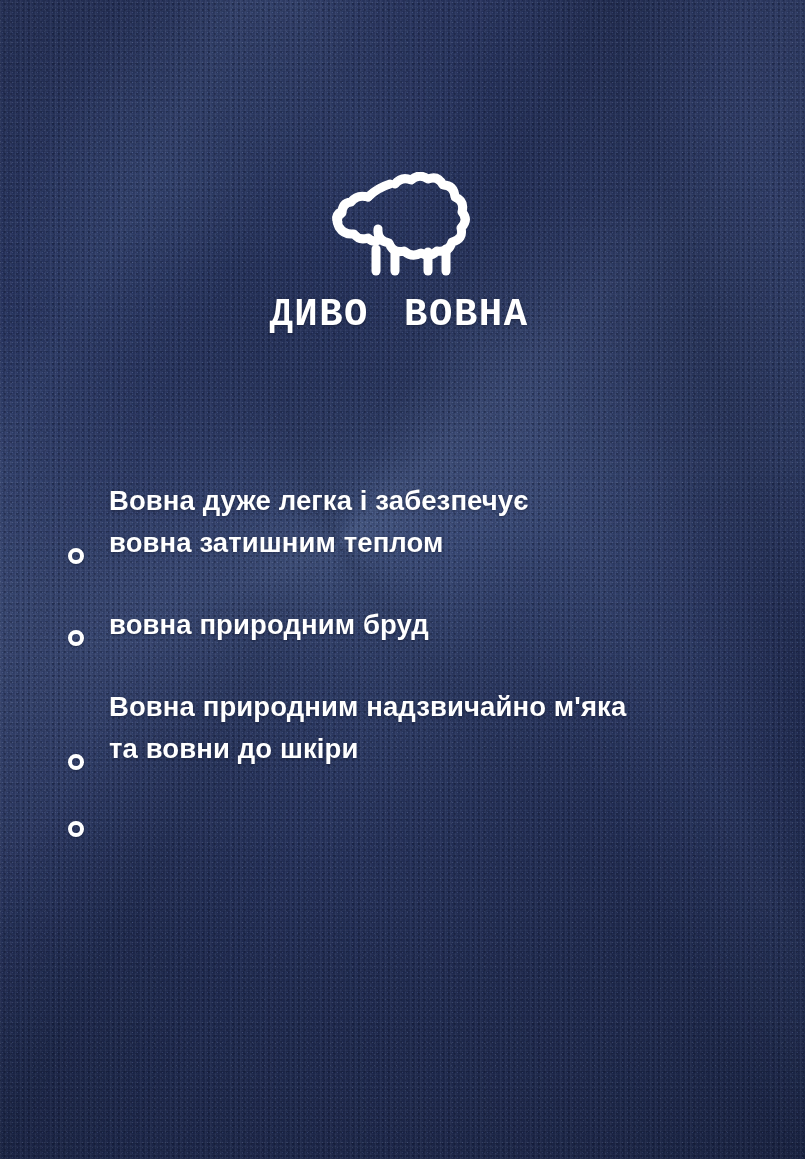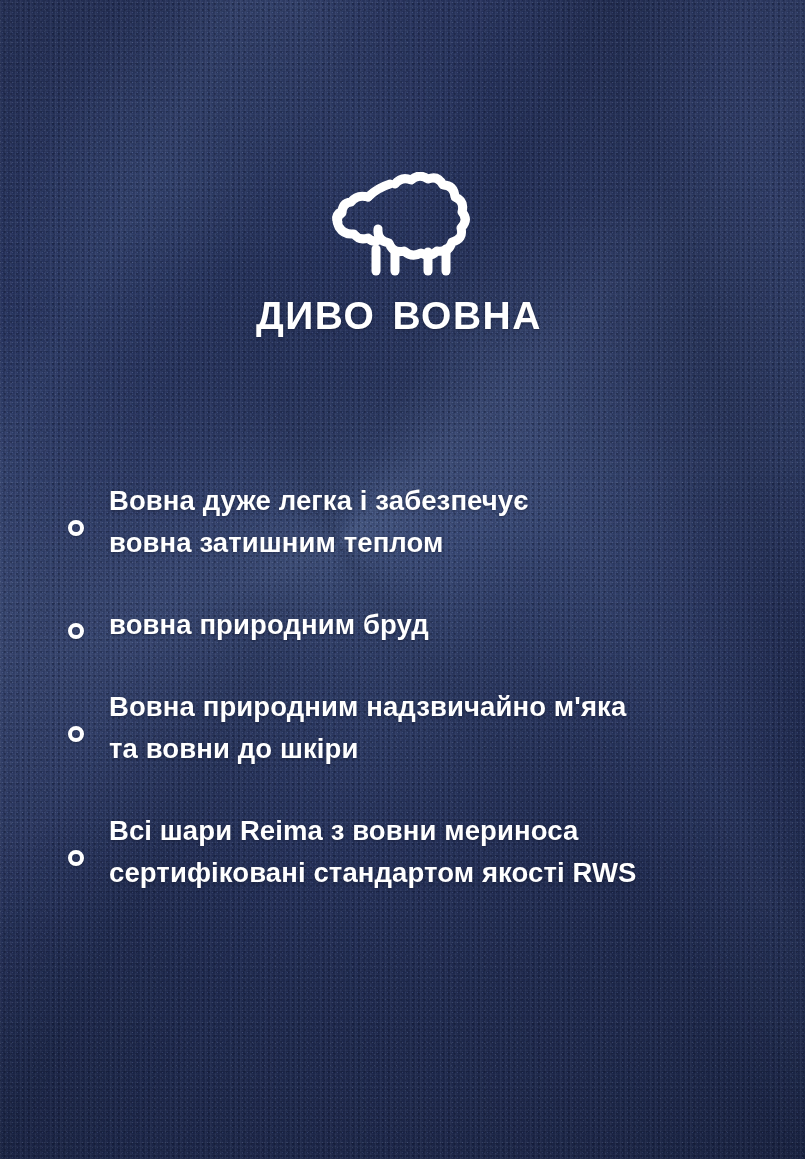--- a/index.html
+++ b/index.html
@@ -142,42 +142,42 @@
   }
   .sheep-svg { display: block; }
 
   .headline {
     position: absolute;
     top: 282px;
     left: 0;
     width: 798px;
     text-align: center;
     color: #ffffff;
-    font-family: Liberation Sans, sans-serif;
+    font-family: Liberation Mono, monospace;
     font-weight: 700;
     font-size: 56px;
     letter-spacing: 1.5px;
     font-variant: small-caps;
     text-transform: lowercase;
     line-height: 1;
     text-shadow: 0 1px 3px rgba(8,14,32,0.45);
     white-space: nowrap;
   }
   .headline::first-letter { font-size: 1em; }
 
   .bullets {
     position: absolute;
     top: 480px;
     left: 68px;
     width: 720px;
   }
 
   .bullet-item {
     display: flex;
-    align-items: center;
+    align-items: flex-end;
     margin-bottom: 40px;
   }
   .bullet-item:last-child { margin-bottom: 0; }
 
   .bullet-marker {
     flex: 0 0 auto;
     width: 16px;
     height: 16px;
     border-radius: 50%;
     border: 4.5px solid #ffffff;
@@ -275,22 +275,18 @@
       <div class="bullet-item">
         <span class="bullet-marker"></span>
         <div class="bullet-text">
           <span class="ln">Вовна природним надзвичайно м'яка</span>
           <span class="ln">та вовни до шкіри</span>
         </div>
       </div>
 
       <div class="bullet-item">
         <span class="bullet-marker"></span>
-        <div class="bullet-text">
-          <span class="ln">Всі шари Reima з вовни мериноса</span>
-          <span class="ln">сертифіковані стандартом якості RWS</span>
-        </div>
       </div>
 
     </div>
 
   </div>
 </div>
 
 </body></html>

